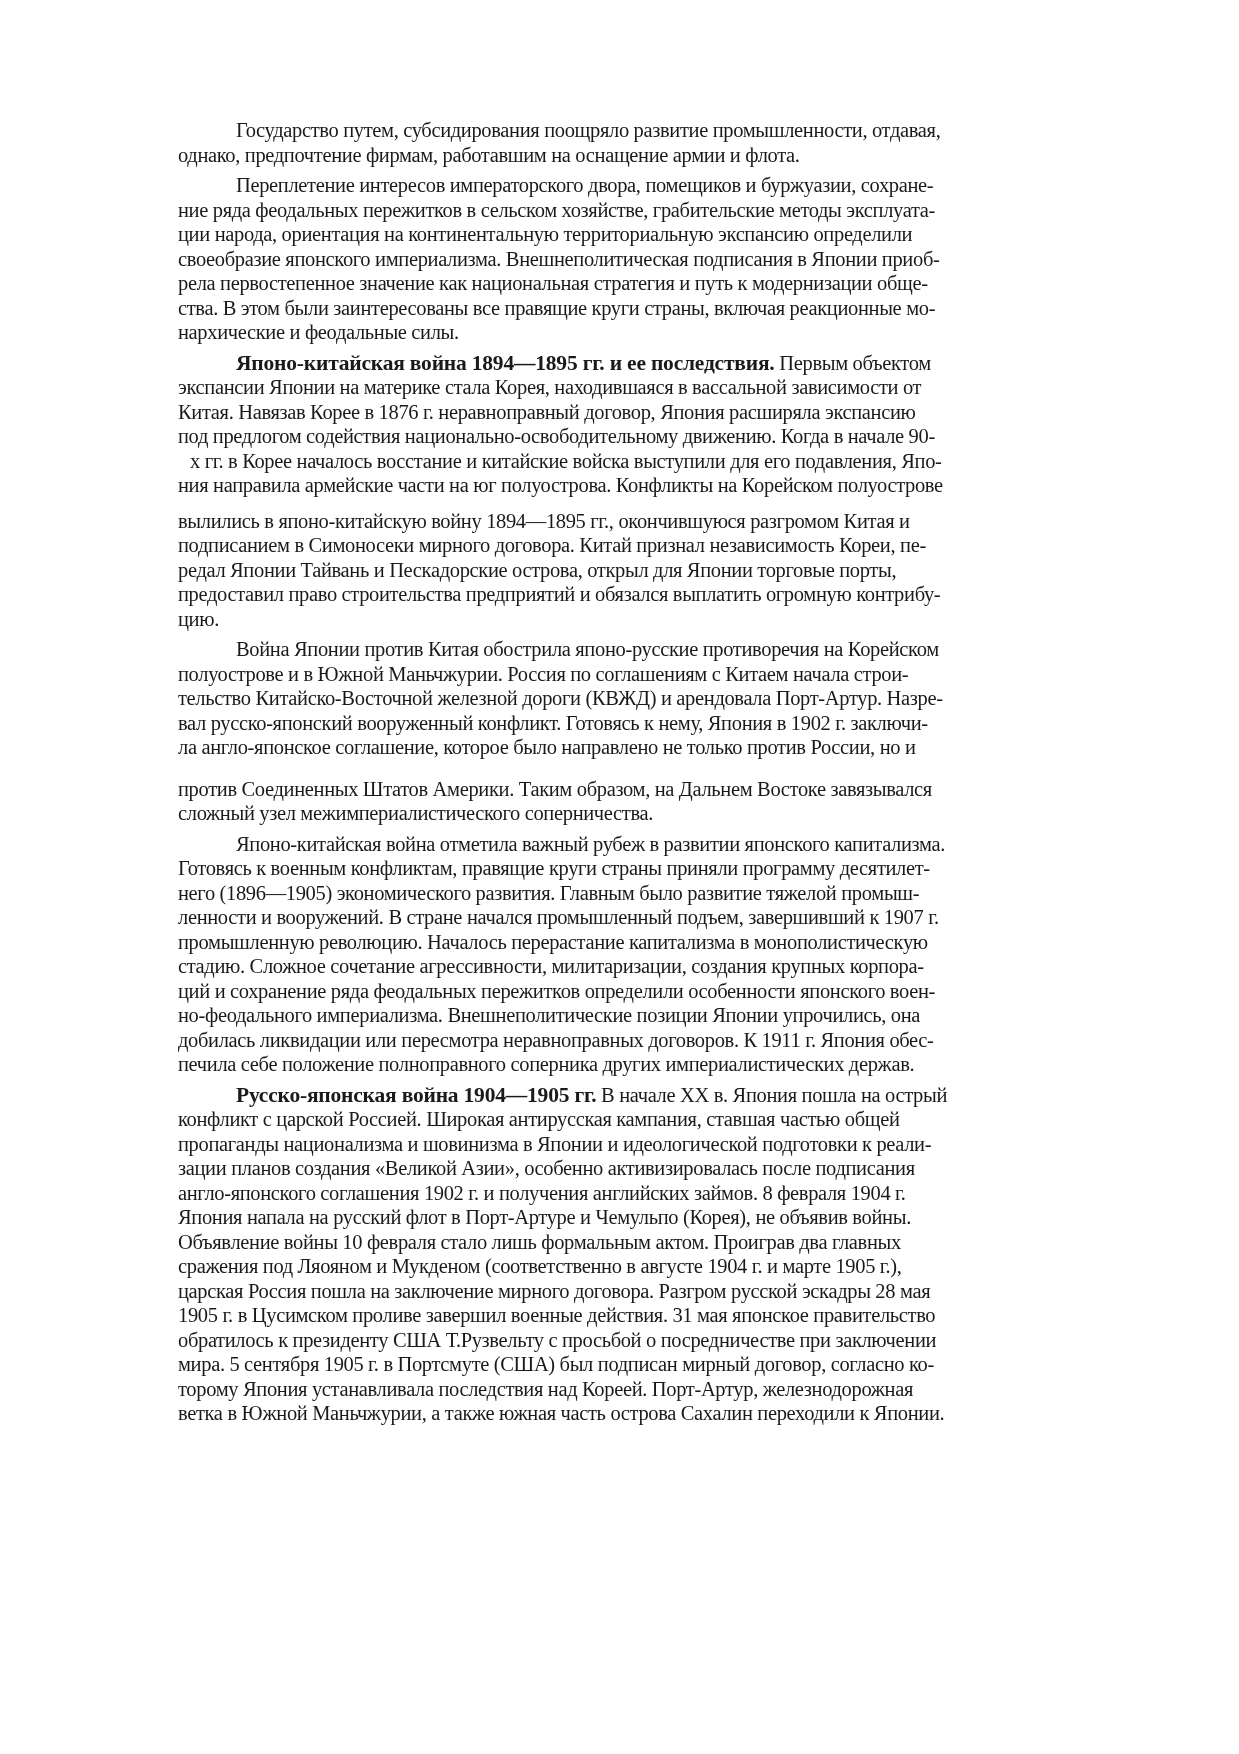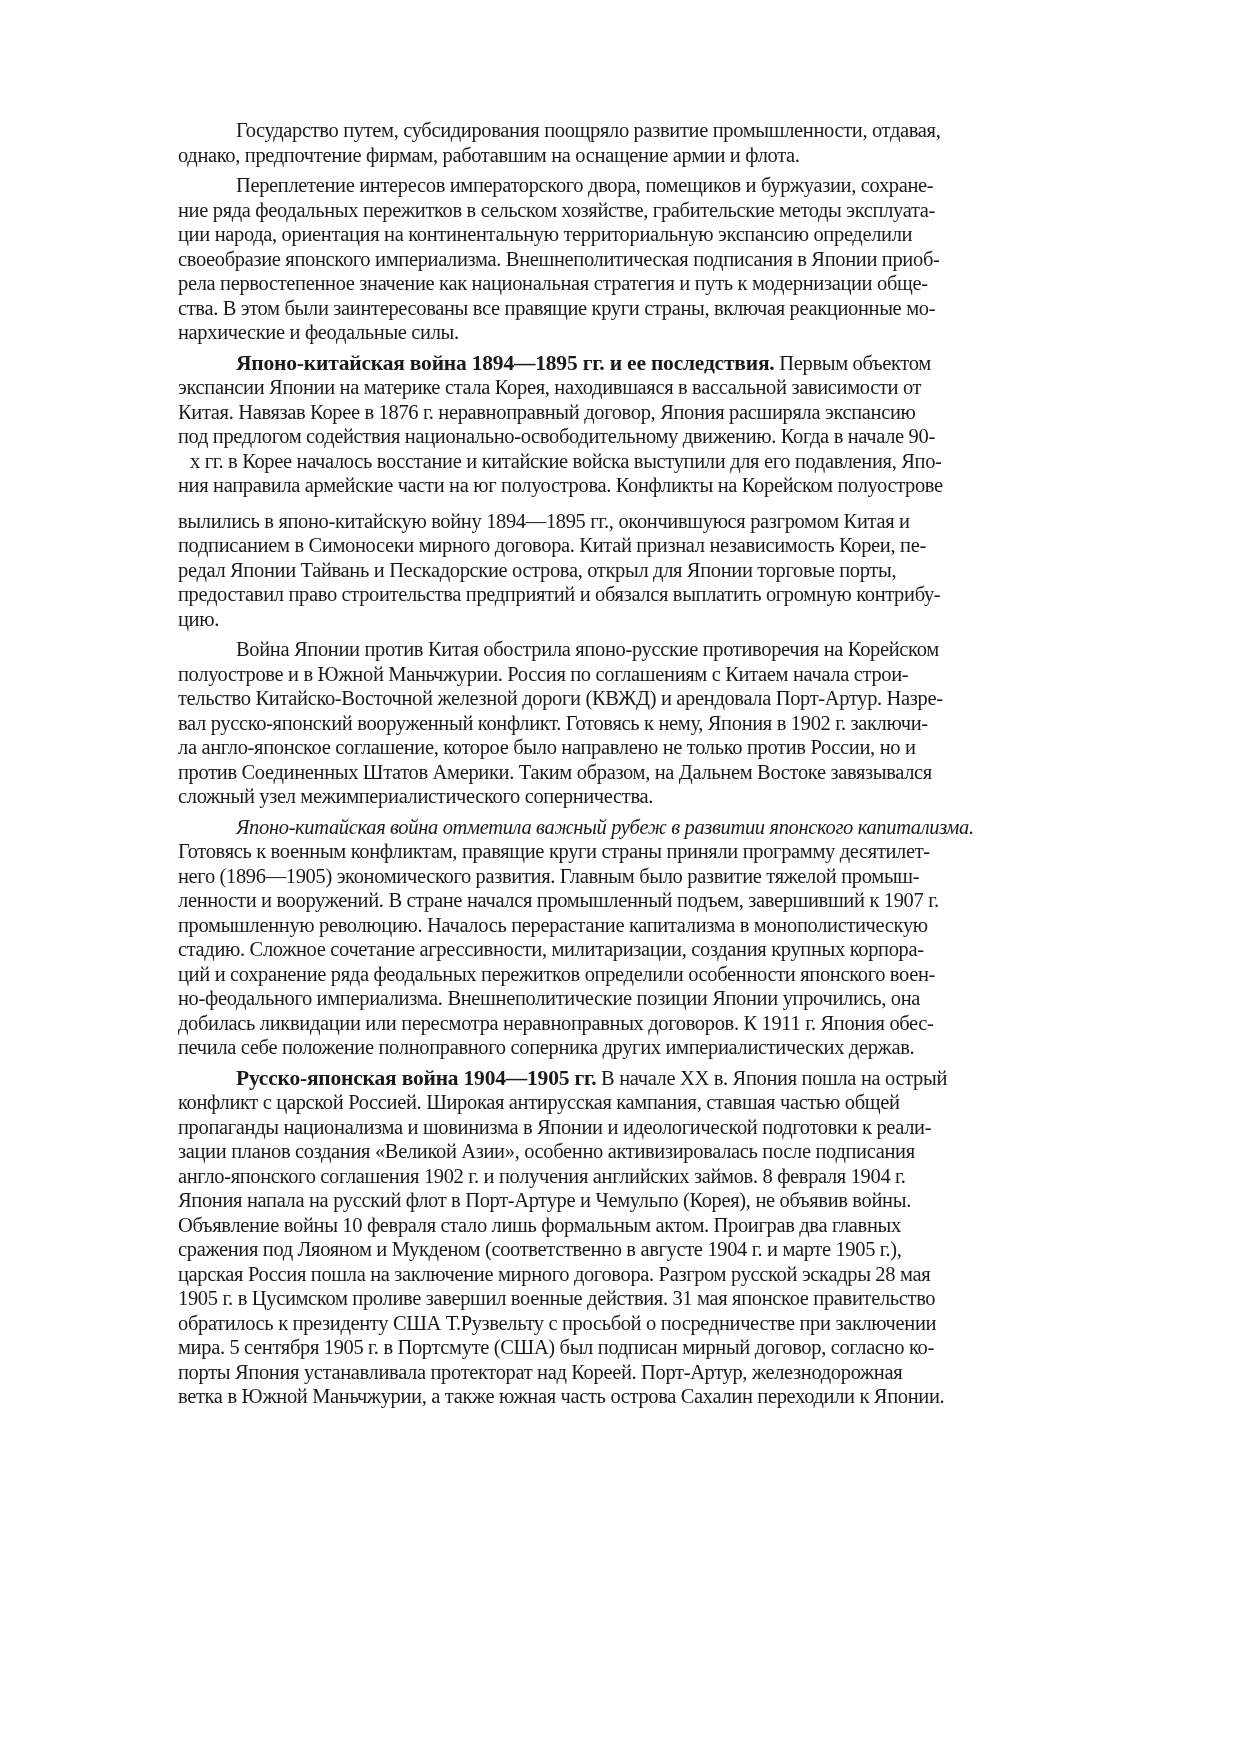--- a/index.html
+++ b/index.html
@@ -51,26 +51,26 @@
     <span class="line" style="display: block;">предоставил право строительства предприятий и обязался выплатить огромную контрибу-</span>
     <span class="line" style="display: block;">цию.</span>
   </div>
 
   <div class="para">
     <span class="line first" style="display: block;">Война Японии против Китая обострила японо-русские противоречия на Корейском</span>
     <span class="line" style="display: block;">полуострове и в Южной Маньчжурии. Россия по соглашениям с Китаем начала строи-</span>
     <span class="line" style="display: block;">тельство Китайско-Восточной железной дороги (КВЖД) и арендовала Порт-Артур. Назре-</span>
     <span class="line" style="display: block;">вал русско-японский вооруженный конфликт. Готовясь к нему, Япония в 1902 г. заключи-</span>
     <span class="line" style="display: block;">ла англо-японское соглашение, которое было направлено не только против России, но и</span>
-    <span class="line" style="display: block;">против Соединенных Штатов Америки. Таким образом, на Дальнем Востоке завязывался</span>
+    <span class="line" style="display: block; margin-top: 17px;">против Соединенных Штатов Америки. Таким образом, на Дальнем Востоке завязывался</span>
     <span class="line" style="display: block;">сложный узел межимпериалистического соперничества.</span>
   </div>
 
   <div class="para">
-    <span class="line first" style="display: block; font-style: italic;">Японо-китайская война отметила важный рубеж в развитии японского капитализма.</span>
+    <span class="line first" style="display: block;">Японо-китайская война отметила важный рубеж в развитии японского капитализма.</span>
     <span class="line" style="display: block;">Готовясь к военным конфликтам, правящие круги страны приняли программу десятилет-</span>
     <span class="line" style="display: block;">него (1896—1905) экономического развития. Главным было развитие тяжелой промыш-</span>
     <span class="line" style="display: block;">ленности и вооружений. В стране начался промышленный подъем, завершивший к 1907 г.</span>
     <span class="line" style="display: block;">промышленную революцию. Началось перерастание капитализма в монополистическую</span>
     <span class="line" style="display: block;">стадию. Сложное сочетание агрессивности, милитаризации, создания крупных корпора-</span>
     <span class="line" style="display: block;">ций и сохранение ряда феодальных пережитков определили особенности японского воен-</span>
     <span class="line" style="display: block;">но-феодального империализма. Внешнеполитические позиции Японии упрочились, она</span>
     <span class="line" style="display: block;">добилась ликвидации или пересмотра неравноправных договоров. К 1911 г. Япония обес-</span>
     <span class="line" style="display: block;">печила себе положение полноправного соперника других империалистических держав.</span>
   </div>
@@ -81,17 +81,17 @@
     <span class="line" style="display: block;">пропаганды национализма и шовинизма в Японии и идеологической подготовки к реали-</span>
     <span class="line" style="display: block;">зации планов создания «Великой Азии», особенно активизировалась после подписания</span>
     <span class="line" style="display: block;">англо-японского соглашения 1902 г. и получения английских займов. 8 февраля 1904 г.</span>
     <span class="line" style="display: block;">Япония напала на русский флот в Порт-Артуре и Чемульпо (Корея), не объявив войны.</span>
     <span class="line" style="display: block;">Объявление войны 10 февраля стало лишь формальным актом. Проиграв два главных</span>
     <span class="line" style="display: block;">сражения под Ляояном и Мукденом (соответственно в августе 1904 г. и марте 1905 г.),</span>
     <span class="line" style="display: block;">царская Россия пошла на заключение мирного договора. Разгром русской эскадры 28 мая</span>
     <span class="line" style="display: block;">1905 г. в Цусимском проливе завершил военные действия. 31 мая японское правительство</span>
     <span class="line" style="display: block;">обратилось к президенту США Т.Рузвельту с просьбой о посредничестве при заключении</span>
     <span class="line" style="display: block;">мира. 5 сентября 1905 г. в Портсмуте (США) был подписан мирный договор, согласно ко-</span>
-    <span class="line" style="display: block;">порты Япония устанавливала протекторат над Кореей. Порт-Артур, железнодорожная</span>
+    <span class="line" style="display: block;">торому Япония устанавливала последствия над Кореей. Порт-Артур, железнодорожная</span>
     <span class="line" style="display: block;">ветка в Южной Маньчжурии, а также южная часть острова Сахалин переходили к Японии.</span>
   </div>
 
 </div>
 
 </body></html>

